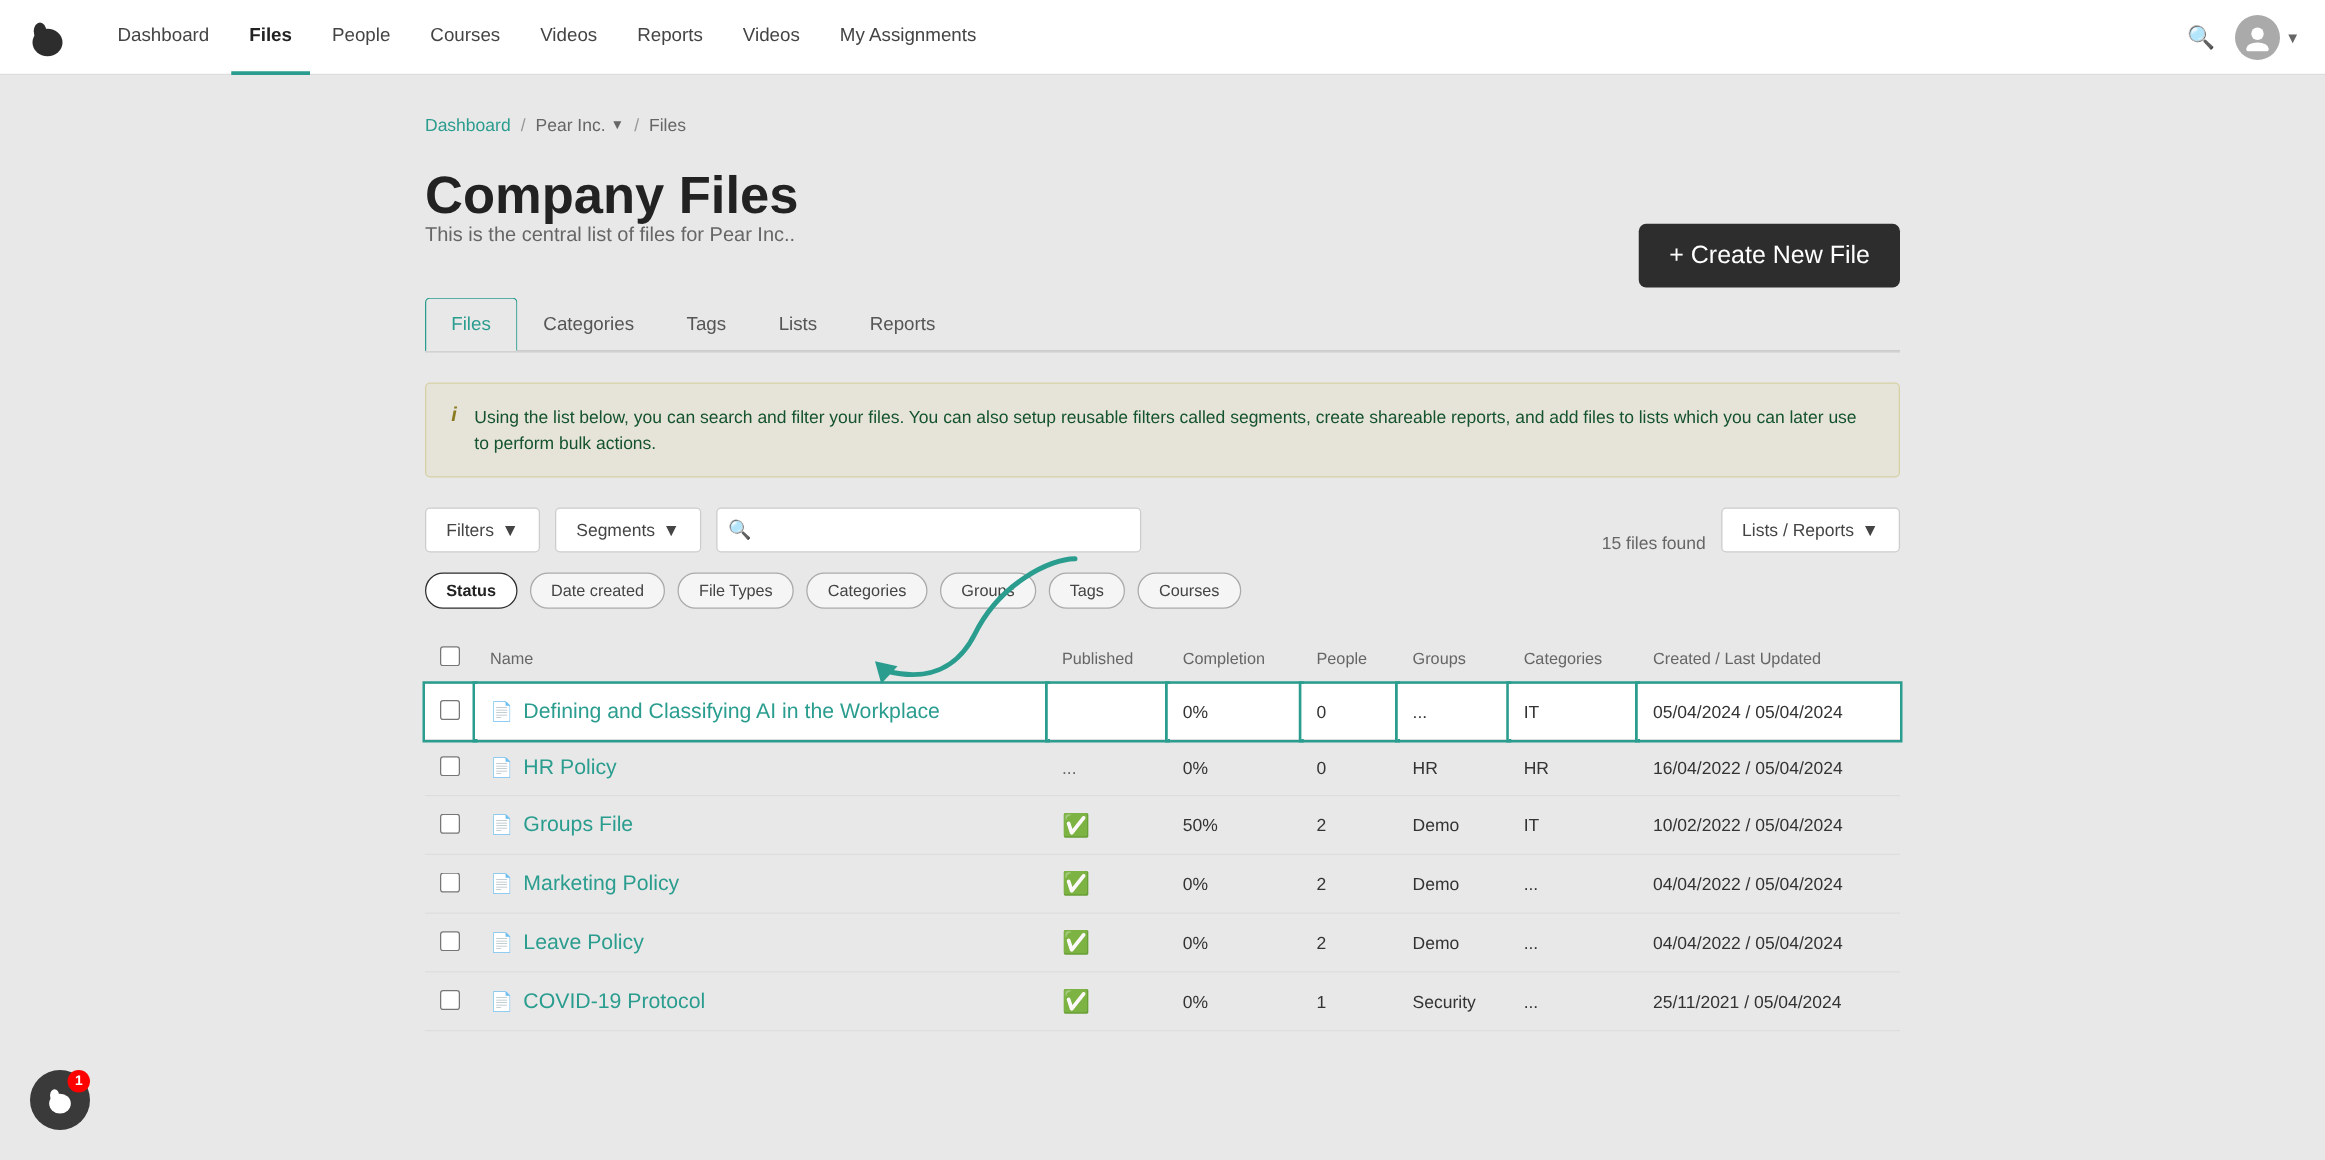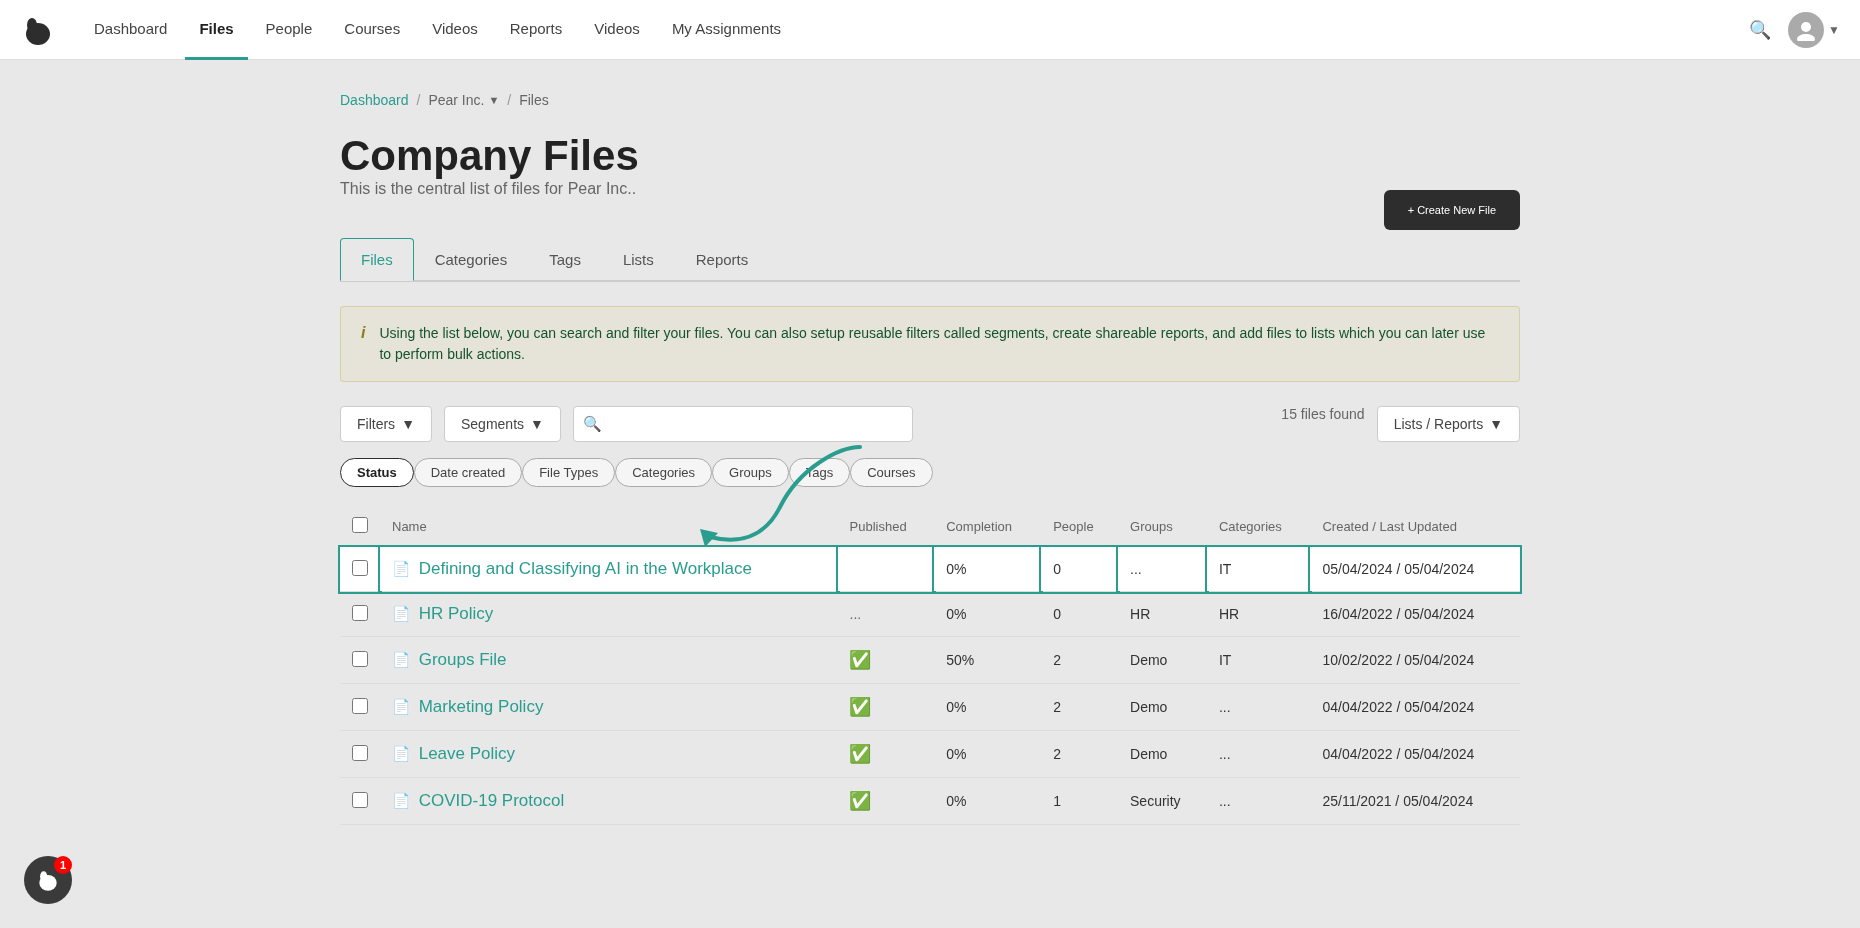--- a/index.html
+++ b/index.html
@@ -24,45 +24,45 @@
     .breadcrumb a { color: #2a9d8f; text-decoration: none; }
     .breadcrumb span { color: #666; }
     .breadcrumb .sep { color: #999; }
     .breadcrumb .company { display: flex; align-items: center; gap: 4px; color: #2a9d8f; cursor: pointer; }
     .breadcrumb .company .caret { font-size: 11px; }
 
     
     .page-header { display: flex; justify-content: space-between; align-items: flex-end; margin-bottom: 8px; }
     .page-title { font-size: 42px; font-weight: 700; color: #222; }
     .page-subtitle { font-size: 16px; color: #666; margin-bottom: 32px; }
-    .create-btn { background: #2d2d2d; color: #fff; border: none; padding: 14px 24px; font-size: 11px; font-weight: 500; border-radius: 6px; cursor: pointer; white-space: nowrap; display: flex; align-items: center; gap: 6px; }
+    .create-btn { background: #2d2d2d; color: #fff; border: none; padding: 14px 24px; font-size: 20px; font-weight: 500; border-radius: 6px; cursor: pointer; white-space: nowrap; display: flex; align-items: center; gap: 6px; }
 
     
     .tabs { display: flex; gap: 0; margin-bottom: 0; border-bottom: 1px solid #ccc; }
     .tab { padding: 12px 20px; font-size: 15px; color: #555; cursor: pointer; border: 1px solid transparent; border-radius: 4px 4px 0 0; margin-bottom: -1px; }
     .tab.active { border: 1px solid #2a9d8f; border-bottom: 1px solid #e8e8e8; color: #2a9d8f; background: #e8e8e8; }
 
     .section-divider { height: 1px; background: #ccc; margin-bottom: 24px; }
 
     
     .info-box { background: #d6c97a22; border: 1px solid #b5a83a55; border-radius: 4px; padding: 16px 20px; margin-bottom: 24px; display: flex; gap: 14px; align-items: flex-start; }
     .info-icon { color: #8a7a20; font-style: italic; font-weight: 700; font-size: 16px; margin-top: 1px; }
     .info-text { font-size: 14px; color: #14532d; line-height: 1.5; }
 
     
-    .filters-bar { display: flex; align-items: flex-start; gap: 12px; margin-bottom: 16px; }
+    .filters-bar { display: flex; align-items: flex-end; gap: 12px; margin-bottom: 16px; }
     .filter-btn { background: #fff; border: 1px solid #ccc; border-radius: 4px; padding: 9px 16px; font-size: 14px; cursor: pointer; display: flex; align-items: center; gap: 6px; color: #444; }
     .search-wrap { flex: 1; position: relative; max-width: 340px; }
     .search-wrap input { width: 100%; border: 1px solid #ccc; border-radius: 4px; padding: 9px 12px 9px 36px; font-size: 14px; background: #fff; outline: none; }
     .search-wrap .search-icon-inner { position: absolute; left: 10px; top: 50%; transform: translateY(-50%); color: #888; font-size: 15px; }
     .files-found { margin-left: auto; font-size: 14px; color: #666; }
     .lists-reports-btn { background: #fff; border: 1px solid #ccc; border-radius: 4px; padding: 9px 16px; font-size: 14px; cursor: pointer; display: flex; align-items: center; gap: 6px; color: #444; }
 
     
-    .filter-pills { display: flex; margin-bottom: 20px; }
+    .filter-pills { display: flex; gap: 10px; margin-bottom: 20px; }
     .pill { border: 1px solid #aaa; border-radius: 20px; padding: 6px 16px; font-size: 13px; cursor: pointer; color: #444; background: #f5f5f5; }
     .pill.active { border-color: #2d2d2d; background: #fff; font-weight: 600; color: #222; }
 
     
     .file-table { width: 100%; border-collapse: collapse; background: transparent; }
     .file-table th { text-align: left; padding: 10px 12px; font-size: 13px; color: #666; font-weight: 500; border-bottom: 1px solid #ccc; }
     .file-table td { padding: 12px 12px; font-size: 14px; color: #333; border-bottom: 1px solid #ddd; vertical-align: middle; }
     .file-row-highlight td { background: #fff; outline: 2px solid #2a9d8f; position: relative; }
     .file-name-cell { display: flex; align-items: center; gap: 8px; }
     .file-icon { color: #555; font-size: 15px; }

